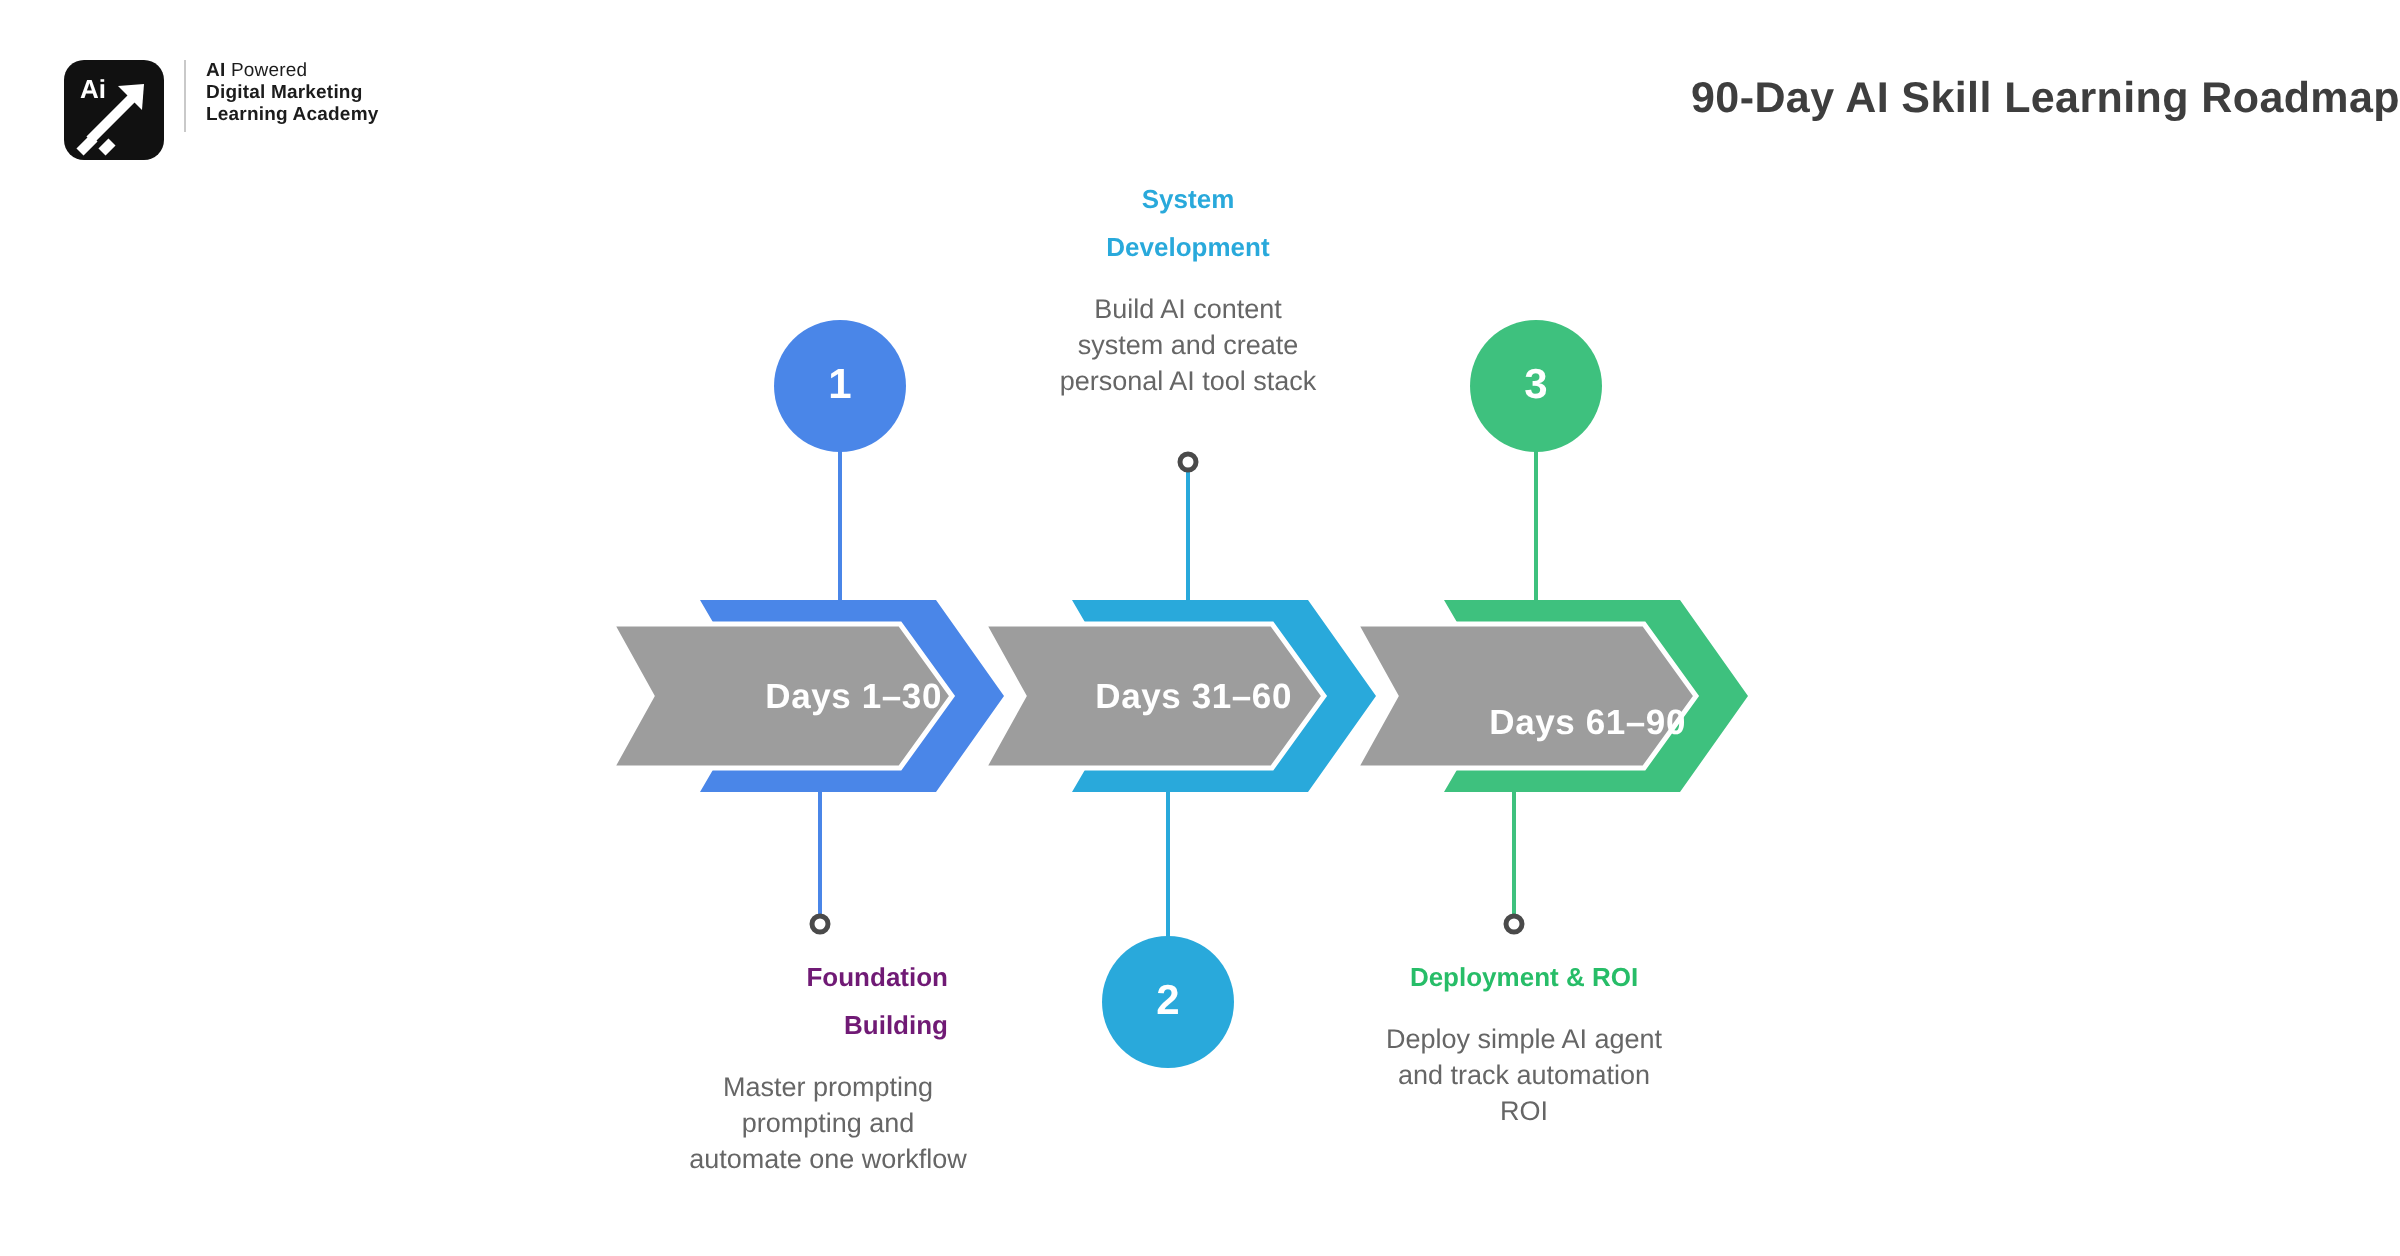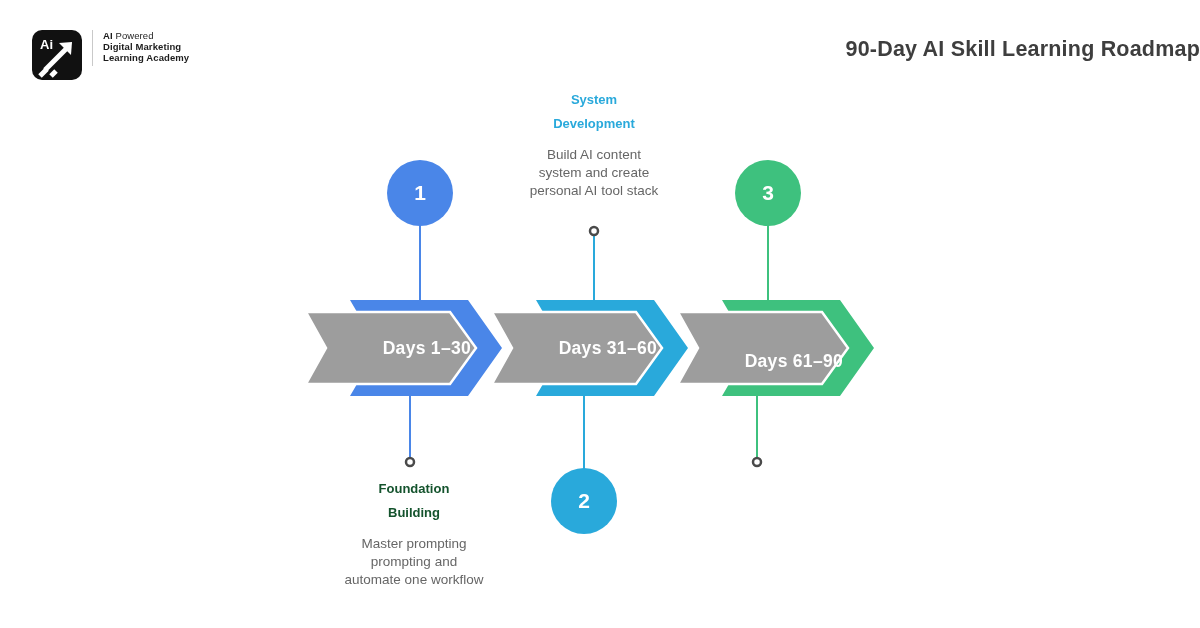--- a/index.html
+++ b/index.html
@@ -69,37 +69,41 @@
     <line x1="584" y1="396" x2="584" y2="501" stroke-width="2" stroke="#29a9db"></line>
     <line x1="768" y1="193" x2="768" y2="300" stroke-width="2" stroke="#3ec17e"></line>
     <line x1="757" y1="396" x2="757" y2="457" stroke-width="2" stroke="#3ec17e"></line>
 
     <circle cx="410" cy="462" r="4" fill="#ffffff" stroke-width="2.5" stroke="#4a4a4a"></circle>
     <circle cx="594" cy="231" r="4" fill="#ffffff" stroke-width="2.5" stroke="#4a4a4a"></circle>
     <circle cx="757" cy="462" r="4" fill="#ffffff" stroke-width="2.5" stroke="#4a4a4a"></circle>
   </svg>
 
   <div class="abs range-label" style="left:311px;top:336px">Days 1–30</div>
-  <div class="abs range-label" style="left:497px;top:336px">Days 31–60</div>
+  <div class="abs range-label" style="left:486px;top:336px">Days 31–60</div>
   <div class="abs range-label" style="left:683px;top:349px">Days 61–90</div>
 
   <div class="abs stage-circle" style="left: 387px; top: 160px; background-color: rgb(74, 134, 232);">
     <span>1</span>
   </div>
   <div class="abs stage-circle" style="left: 551px; top: 468px; background-color: rgb(41, 169, 219);">
     <span>2</span>
   </div>
   <div class="abs stage-circle" style="left: 735px; top: 160px; background-color: rgb(62, 193, 126);">
     <span>3</span>
   </div>
 
   <div class="abs stage-block" style="left:504px;top:88px">
     <div class="stage-heading w120" style="color: rgb(41, 169, 219);">System Development</div>
     <div class="stage-desc w135">Build AI content system and create personal AI tool stack</div>
   </div>
 
   <div class="abs stage-block" style="left:324px;top:477px">
-    <div class="stage-heading w120" style="color: #14532d;">Foundation Building</div>
+    <div class="stage-heading w120" style="color: #701a75; text-align: right;">Foundation Building</div>
     <div class="stage-desc w140">Master prompting prompting and automate one workflow</div>
   </div>
 
+  <div class="abs stage-block" style="left:672px;top:477px">
+    <div class="stage-heading w140" style="color: rgb(39, 189, 104);">Deployment &amp; ROI</div>
+    <div class="stage-desc w150">Deploy simple AI agent and track automation ROI</div>
+  </div>
 
 </div>
 
 </body></html>

